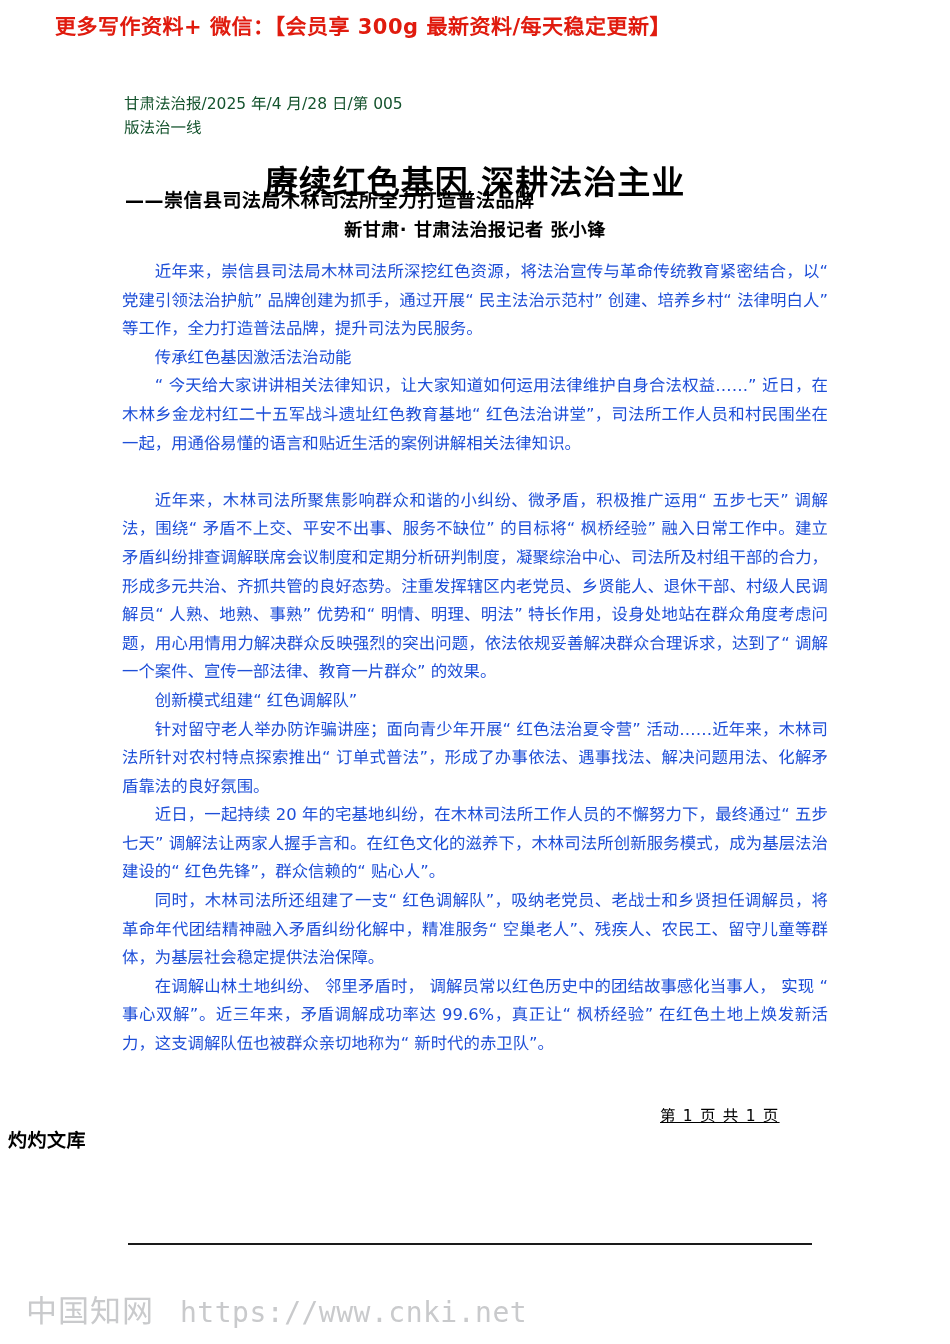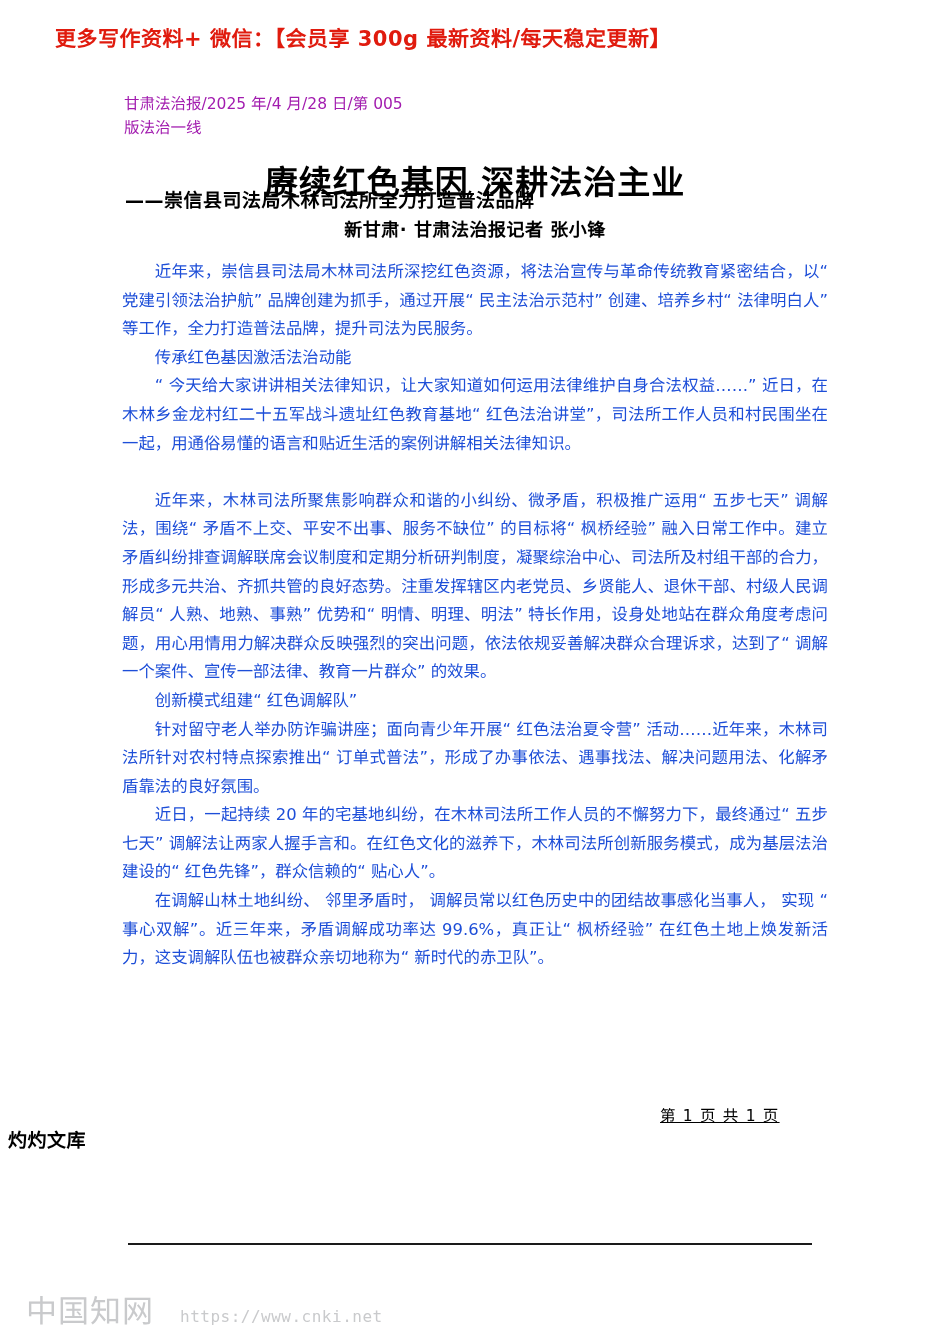--- a/index.html
+++ b/index.html
@@ -29,32 +29,31 @@
     position: absolute;
     left: 55px;
     top: 14px;
     width: 840px;
     color: #e01b0e;
     font-size: 21px;
     font-weight: 700;
     letter-spacing: 0.5px;
     line-height: 1.25;
     white-space: nowrap;
-    margin-top: 12px;
   }
 
   
   .masthead {
     position: absolute;
     left: 124px;
     top: 92px;
     width: 700px;
     font-size: 15.5px;
     line-height: 1.55;
-    color: #a21caf;
+    color: #14532d;
   }
   .masthead .line {
     display: block;
     white-space: nowrap;
   }
 
   
   .title-main {
     position: absolute;
     left: 125px;
@@ -151,21 +150,21 @@
     color: #c9cacc;
     white-space: nowrap;
   }
   .cnki-name {
     font-family: "DejaVu Serif", "Liberation Serif", serif;
     font-size: 31px;
     letter-spacing: 1px;
   }
   .cnki-url {
     font-family: "DejaVu Sans Mono", "Liberation Mono", monospace;
-    font-size: 16px;
+    font-size: 28px;
     letter-spacing: 0.5px;
   }
 </style>
 </head>
 <body>
 
 <div class="page">
 
   <div class="promo-banner">更多写作资料+ 微信：【会员享 300g 最新资料/每天稳定更新】</div>
 
@@ -181,20 +180,21 @@
   <div class="byline">新甘肃· 甘肃法治报记者  张小锋</div>
 
   <div class="article-body">
     <p>近年来，崇信县司法局木林司法所深挖红色资源，将法治宣传与革命传统教育紧密结合，以“ 党建引领法治护航” 品牌创建为抓手，通过开展“ 民主法治示范村” 创建、培养乡村“ 法律明白人” 等工作，全力打造普法品牌，提升司法为民服务。</p>
     <p>传承红色基因激活法治动能</p>
     <p>“ 今天给大家讲讲相关法律知识，让大家知道如何运用法律维护自身合法权益……” 近日，在木林乡金龙村红二十五军战斗遗址红色教育基地“ 红色法治讲堂”，司法所工作人员和村民围坐在一起，用通俗易懂的语言和贴近生活的案例讲解相关法律知识。</p>
     <p class="spaced-before">近年来，木林司法所聚焦影响群众和谐的小纠纷、微矛盾，积极推广运用“ 五步七天” 调解法，围绕“ 矛盾不上交、平安不出事、服务不缺位” 的目标将“ 枫桥经验” 融入日常工作中。建立矛盾纠纷排查调解联席会议制度和定期分析研判制度，凝聚综治中心、司法所及村组干部的合力，形成多元共治、齐抓共管的良好态势。注重发挥辖区内老党员、乡贤能人、退休干部、村级人民调解员“ 人熟、地熟、事熟” 优势和“ 明情、明理、明法” 特长作用，设身处地站在群众角度考虑问题，用心用情用力解决群众反映强烈的突出问题，依法依规妥善解决群众合理诉求，达到了“ 调解一个案件、宣传一部法律、教育一片群众” 的效果。</p>
     <p>创新模式组建“ 红色调解队”</p>
     <p>针对留守老人举办防诈骗讲座；面向青少年开展“ 红色法治夏令营” 活动……近年来，木林司法所针对农村特点探索推出“ 订单式普法”，形成了办事依法、遇事找法、解决问题用法、化解矛盾靠法的良好氛围。</p>
     <p>近日，一起持续 20 年的宅基地纠纷，在木林司法所工作人员的不懈努力下，最终通过“ 五步七天” 调解法让两家人握手言和。在红色文化的滋养下，木林司法所创新服务模式，成为基层法治建设的“ 红色先锋”，群众信赖的“ 贴心人”。</p>
+    <p>同时，木林司法所还组建了一支“ 红色调解队”，吸纳老党员、老战士和乡贤担任调解员，将革命年代团结精神融入矛盾纠纷化解中，精准服务“ 空巢老人”、残疾人、农民工、留守儿童等群体，为基层社会稳定提供法治保障。</p>
     <p>在调解山林土地纠纷、 邻里矛盾时， 调解员常以红色历史中的团结故事感化当事人， 实现 “ 事心双解”。近三年来，矛盾调解成功率达 99.6%，真正让“ 枫桥经验” 在红色土地上焕发新活力，这支调解队伍也被群众亲切地称为“ 新时代的赤卫队”。</p>
   </div>
 
   <div class="page-number">第 1 页 共 1 页</div>
 
   <div class="library-mark">灼灼文库</div>
 
   <div class="rule"></div>
 
   <div class="cnki">

